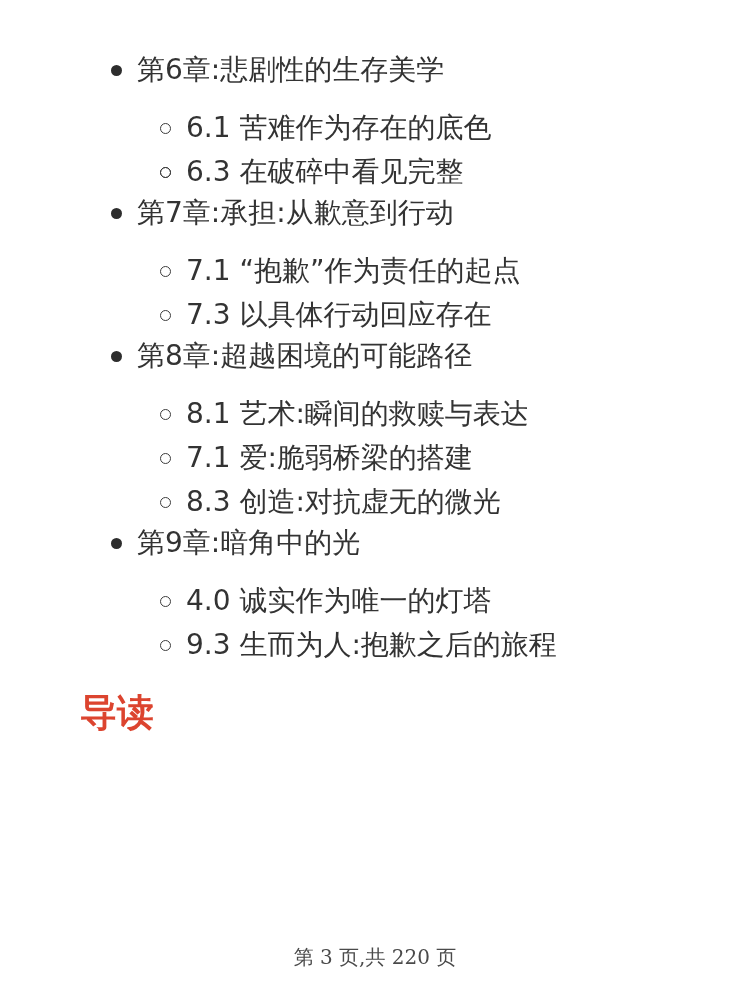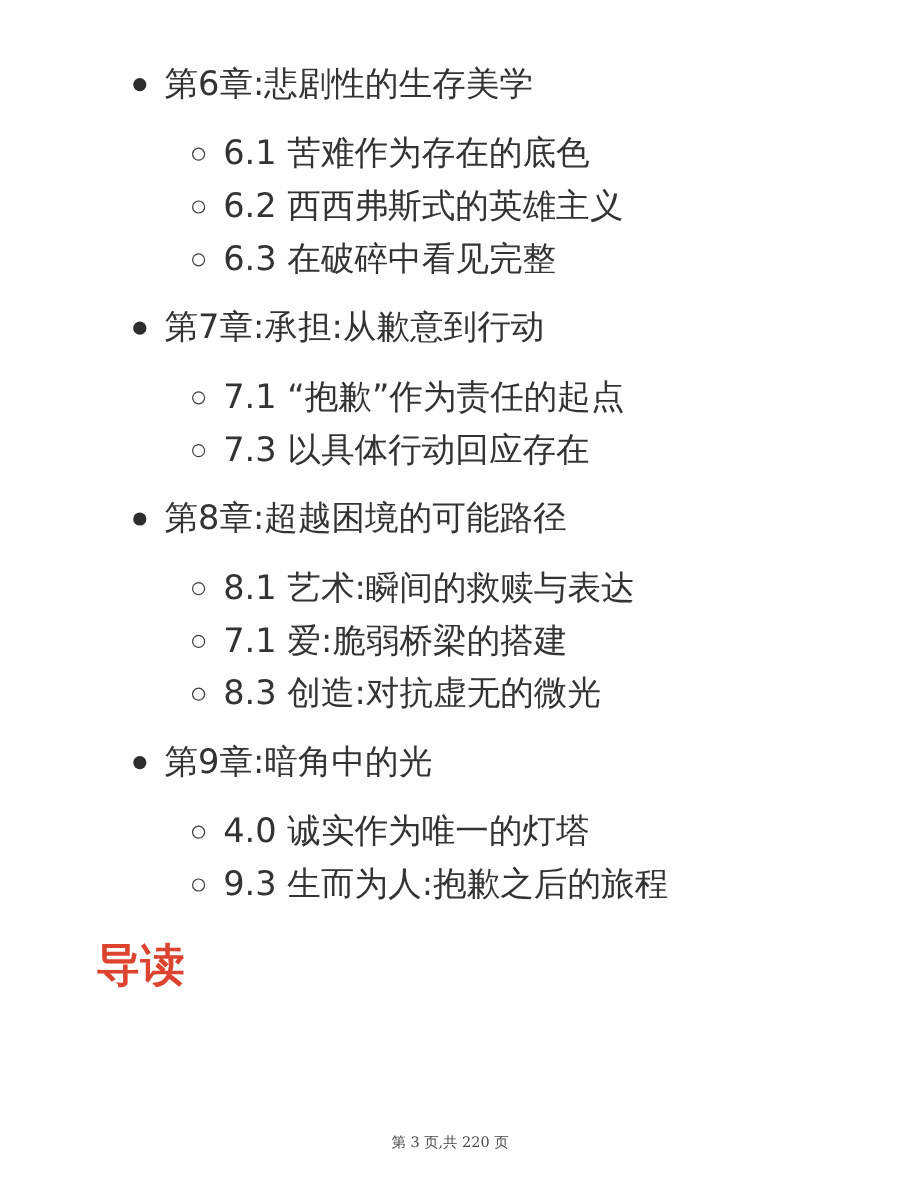--- a/index.html
+++ b/index.html
@@ -21,21 +21,21 @@
     list-style: none;
     margin: 0;
     padding: 55px 0 0 137px;
   }
   li.chapter {
     position: relative;
     font-size: 28px;
     line-height: 30px;
     letter-spacing: 0;
   }
-  li.chapter + li.chapter { margin-top: 20px; }
+  li.chapter + li.chapter { margin-top: 4px; }
   li.chapter > .bullet {
     position: absolute;
     left: -26px; top: 10px;
     width: 11px; height: 11px;
     border-radius: 50%;
     background: #2d2d2d;
   }
   ul.subitems {
     list-style: none;
     margin: 21px 0 0 0;
@@ -62,32 +62,32 @@
     font-weight: bold;
     color: var(--accent);
   }
   
   .footer {
     position: absolute;
     left: 0; right: 0;
     top: 944px;
     text-align: center;
     font-family: "DejaVu Serif", "Liberation Serif", serif;
-    font-size: 12px;
+    font-size: 20px;
     color: #4a4a4a;
   }
 </style>
 </head>
 <body>
 
 <div class="page">
   <ul id="toc" class="toc">
       <li class="chapter"><span class="bullet"></span><span>第6章:悲剧性的生存美学</span><ul class="subitems">
           <li><span class="bullet"></span><span>6.1 苦难作为存在的底色</span></li>
-          <li><span class="bullet"></span><span>6.2 西西弗斯式的英雄主义</span></li>
+          <li><span class="bullet"></span></li>
           <li><span class="bullet"></span><span>6.3 在破碎中看见完整</span></li>
         </ul></li>
       <li class="chapter"><span class="bullet"></span><span>第7章:承担:从歉意到行动</span><ul class="subitems">
           <li><span class="bullet"></span><span>7.1 “抱歉”作为责任的起点</span></li>
           <li><span class="bullet"></span><span>7.3 以具体行动回应存在</span></li>
         </ul></li>
       <li class="chapter"><span class="bullet"></span><span>第8章:超越困境的可能路径</span><ul class="subitems">
           <li><span class="bullet"></span><span>8.1 艺术:瞬间的救赎与表达</span></li>
           <li><span class="bullet"></span><span>7.1 爱:脆弱桥梁的搭建</span></li>
           <li><span class="bullet"></span><span>8.3 创造:对抗虚无的微光</span></li>

